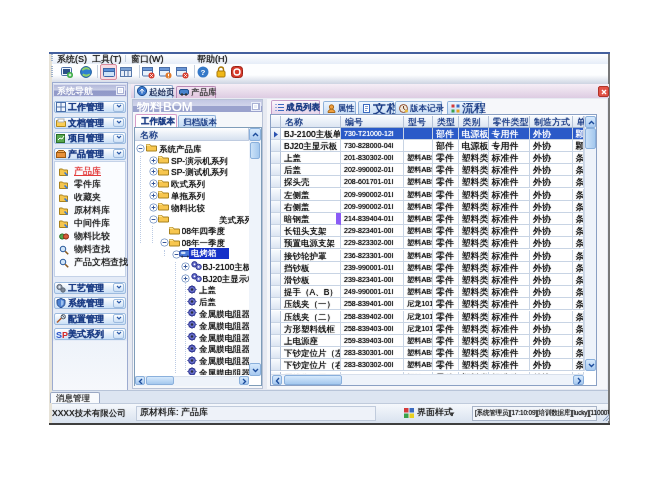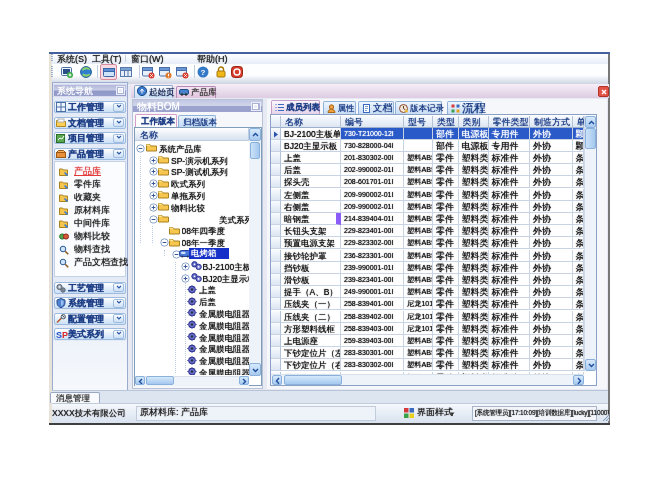--- a/index.html
+++ b/index.html
@@ -297,21 +297,21 @@
   </div>
 <div class="a txt" style="left:191px;top:87px;font-size:8.5px;line-height:10.5px;color:#3a3a3a;">产品库</div>
 <div class="a" style="left:598px;top:86px;width:11px;height:11px;background:#e25247;border:1px solid #b03328;border-radius:2px;"></div>
 <div class="a" style="left:600.5px;top:88.5px;width:6px;height:6px;">
     <svg width="6" height="6">
       <path d="M1 1l4 4M5 1l-4 4" stroke="#fff" stroke-width="1.4"></path>
     </svg>
   </div>
 <div class="a" style="left:132px;top:99px;width:131px;height:290px;background:#f5f7fa;border:1px solid #b8c2d6;"></div>
 <div class="a" style="left:133px;top:100px;width:129px;height:12px;background:linear-gradient(#c2c7e3,#d0d4ea 46%,#9aa2cd 54%,#9aa2cd);"></div>
-<div class="a txt" style="left:137px;top:101.5px;font-size:10px;line-height:10.5px;color:#fff;">物料BOM</div>
+<div class="a txt" style="left:137px;top:101.5px;font-size:13px;line-height:10.5px;color:#fff;">物料BOM</div>
 <div class="a" style="left:251px;top:101.5px;width:9.5px;height:9.5px;background:#aab2d6;border:1px solid #e8ecf8;"></div>
 <div class="a" style="left:253px;top:103.5px;">
     <svg width="5" height="5">
       <rect x="0.5" y="0.5" width="4" height="4" fill="#e8ecf8" stroke="#fff"></rect>
     </svg>
   </div>
 <div class="a" style="left:135px;top:113.5px;width:42px;height:13.5px;background:#fff;border:1px solid #d89cc8;border-bottom:none;border-radius:2px 2px 0 0;"></div>
 <div class="a txt" style="left:141px;top:116px;font-size:8.5px;line-height:10.5px;color:#1b3c85;font-weight:bold;">工作版本</div>
 <div class="a" style="left:178px;top:115px;width:38px;height:12px;background:linear-gradient(#eaf3fd,#c2daf4);border:1px solid #8fb2da;border-bottom:none;border-radius:2px 2px 0 0;"></div>
 <div class="a txt" style="left:183px;top:116.5px;font-size:8.5px;line-height:10.5px;color:#1b3c85;">归档版本</div>
@@ -590,21 +590,21 @@
     </svg>
   </div>
 <div class="a txt" style="left:337.5px;top:103px;font-size:8.5px;line-height:10.5px;color:#1b3c85;">属性</div>
 <div class="a" style="left:357.5px;top:101px;width:36px;height:12.5px;background:linear-gradient(#eef6fe,#c8ddf5);border:1px solid #8fb2da;border-bottom:none;border-radius:2px 2px 0 0;"></div>
 <div class="a" style="left:361.5px;top:103.5px;width:9px;height:9px;">
     <svg width="9" height="9">
       <rect x="1.5" y="0.5" width="6" height="8" fill="#fff" stroke="#3a6ac0"></rect>
       <path d="M3 2.5h3M3 4.5h3M3 6.5h2" stroke="#7a9ad0"></path>
     </svg>
   </div>
-<div class="a txt" style="left:372.5px;top:103px;font-size:10px;line-height:10.5px;color:#1b3c85;text-align:right;">文档</div>
+<div class="a txt" style="left:372.5px;top:103px;font-size:14px;line-height:10.5px;color:#1b3c85;text-align:right;">文档</div>
 <div class="a" style="left:395px;top:101px;width:47px;height:12.5px;background:linear-gradient(#eef6fe,#c8ddf5);border:1px solid #8fb2da;border-bottom:none;border-radius:2px 2px 0 0;"></div>
 <div class="a" style="left:399px;top:103.5px;width:9px;height:9px;">
     <svg width="9" height="9">
       <circle cx="4.5" cy="4.5" r="4" fill="#f0e6d8" stroke="#8a4a2c"></circle>
       <path d="M4.5 2v2.5l2 1.5" stroke="#6a3a1c" fill="none"></path>
       <circle cx="7.4" cy="7" r="1.6" fill="#e8b83a"></circle>
     </svg>
   </div>
 <div class="a txt" style="left:410px;top:103px;font-size:8.5px;line-height:10.5px;color:#1b3c85;">版本记录</div>
 <div class="a" style="left:447px;top:101px;width:35px;height:12.5px;background:linear-gradient(#eef6fe,#c8ddf5);border:1px solid #8fb2da;border-bottom:none;border-radius:2px 2px 0 0;"></div>

